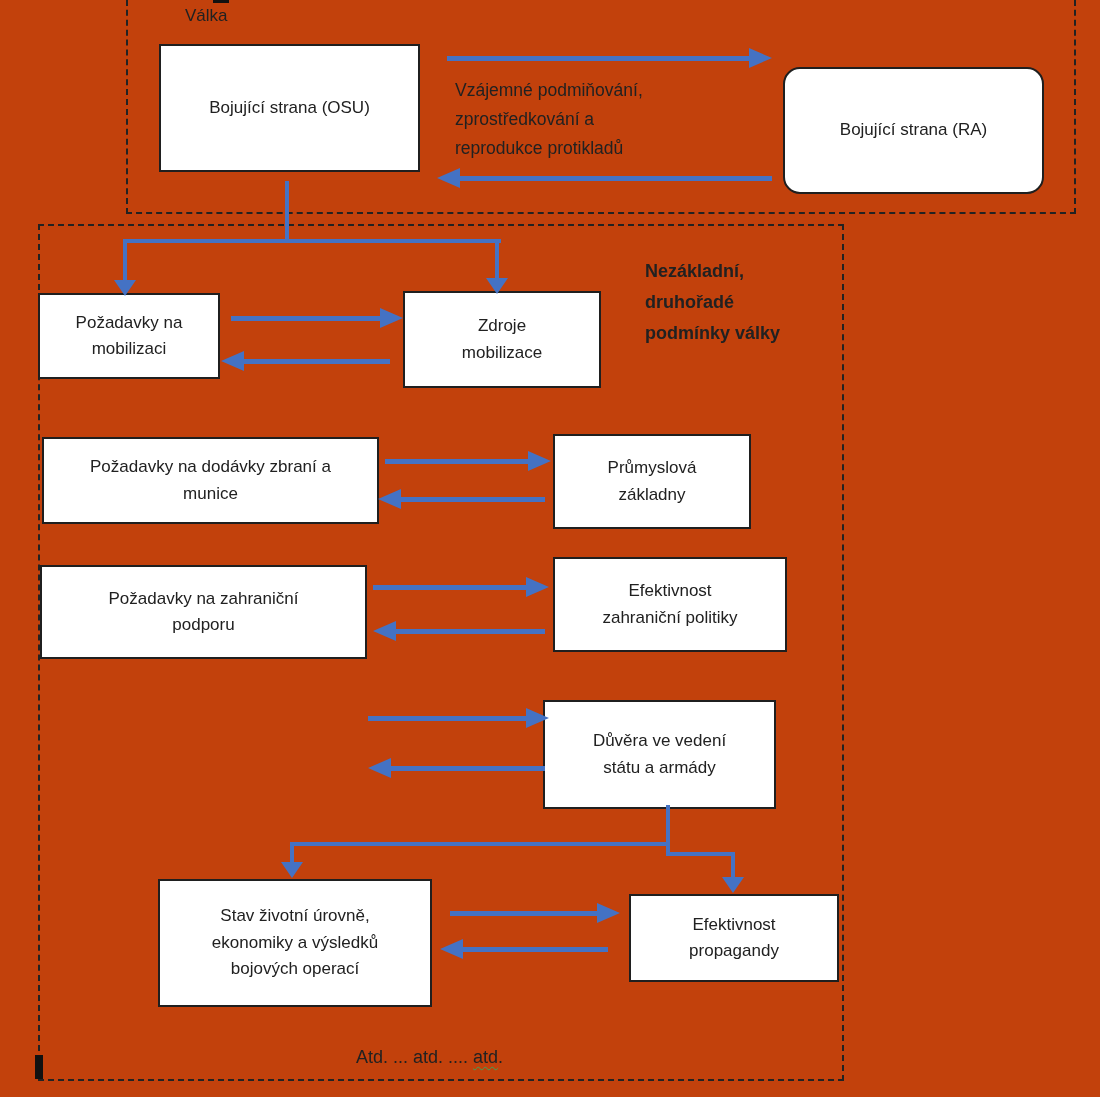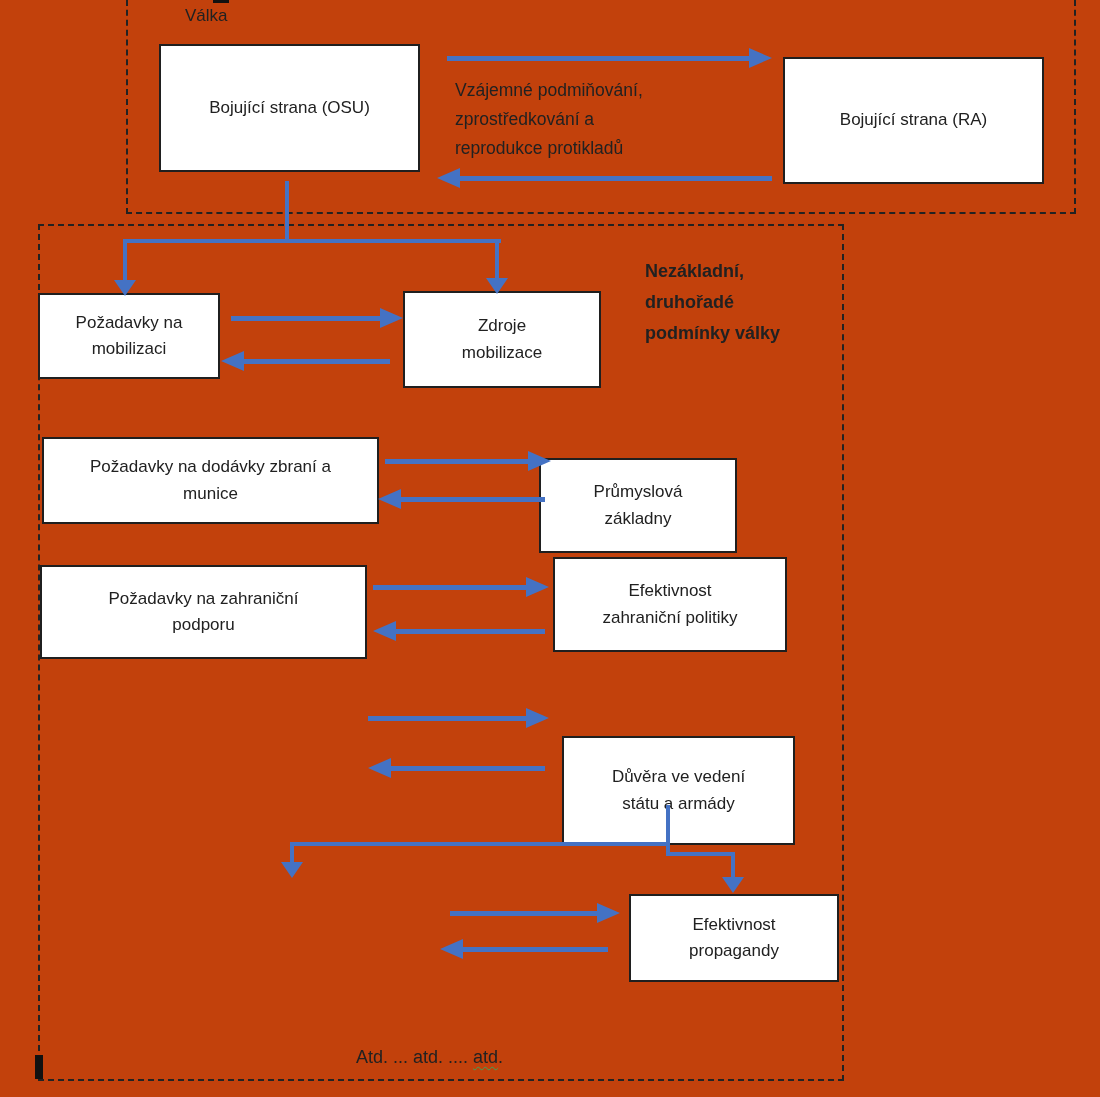--- a/index.html
+++ b/index.html
@@ -48,35 +48,38 @@
 zprostředkování a
 reprodukce protikladů</div>
   <div class="side-note" style="left:645px;top:256px;">Nezákladní,
 druhořadé
 podmínky války</div>
   <div class="etc-line" style="left:337px;top:1026px;">
     <span>Atd. ... atd. .... </span><span class="etc-squiggle">atd</span><span>.</span>
   </div>
 
   <div class="box" style="left:159px;top:44px;width:257px;height:124px;">Bojující strana (OSU)</div>
-  <div class="box" style="left:783px;top:57px;width:257px;height:123px;">Bojující strana (RA)</div>
+  <div class="box" style="left:783px;top:67px;width:257px;height:123px;border-radius:17px;">Bojující strana (RA)</div>
   <div class="box" style="left:38px;top:293px;width:178px;height:82px;">Požadavky na
 mobilizaci</div>
   <div class="box" style="left:403px;top:291px;width:194px;height:93px;">Zdroje
 mobilizace</div>
   <div class="box" style="left:42px;top:437px;width:333px;height:83px;">Požadavky na dodávky zbraní a
 munice</div>
-  <div class="box" style="left:539px;top:434px;width:194px;height:91px;margin-top:24px;">Průmyslová
+  <div class="box" style="left:553px;top:434px;width:194px;height:91px;">Průmyslová
 základny</div>
   <div class="box" style="left:40px;top:565px;width:323px;height:90px;">Požadavky na zahraniční
 podporu</div>
   <div class="box" style="left:553px;top:557px;width:230px;height:91px;">Efektivnost
 zahraniční politiky</div>
-  <div class="box" style="left:562px;top:700px;width:229px;height:105px;margin-top:36px;">Důvěra ve vedení
+  <div class="box" style="left:543px;top:700px;width:229px;height:105px;">Důvěra ve vedení
 státu a armády</div>
+  <div class="box" style="left:158px;top:879px;width:270px;height:124px;">Stav životní úrovně,
+ekonomiky a výsledků
+bojových operací</div>
   <div class="box" style="left:629px;top:894px;width:206px;height:84px;">Efektivnost
 propagandy</div>
 
   <div class="shaft-h" style="left:447px;top:56px;width:303px;"></div>
   <div class="head-r" style="left:749px;top:48px;"></div>
   <div class="head-l" style="left:437px;top:168px;"></div>
   <div class="shaft-h" style="left:460px;top:176px;width:312px;"></div>
 
   <div class="shaft-v" style="left:285px;top:181px;height:62px;"></div>
   <div class="shaft-h" style="left:123px;top:239px;width:378px;height:4px;"></div>

